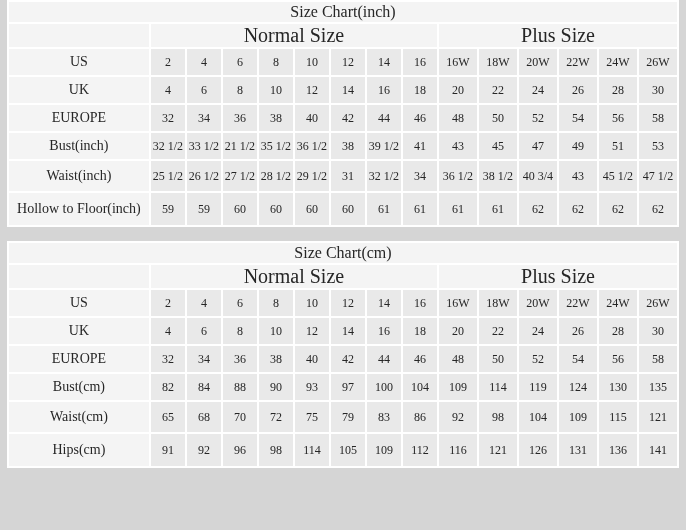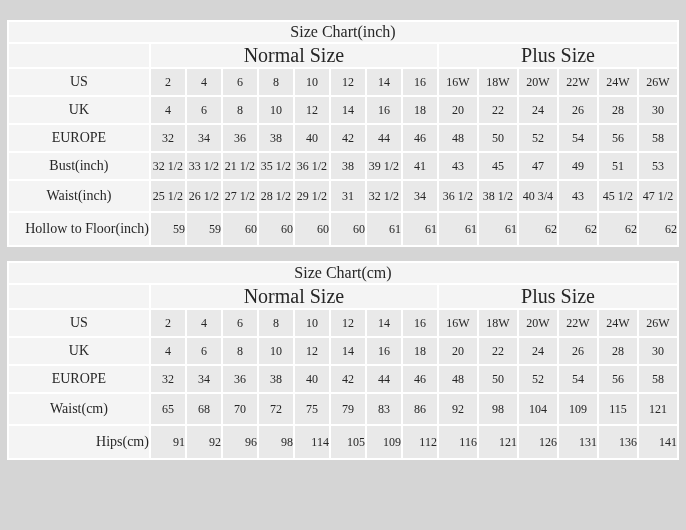--- a/index.html
+++ b/index.html
@@ -3,36 +3,36 @@
 <meta charset="utf-8">
 <style>
   html, body { margin:0; padding:0; }
   body {
     width:686px; height:530px;
     background:#d5d5d5;
     font-family:"Liberation Serif", serif;
     color:#262626;
     overflow:hidden;
   }
-  .chart-stack { padding-top:20px; display:flex; flex-direction:column; gap:14px; align-items:center; }
+  .chart-stack { padding-top:0; display:flex; flex-direction:column; gap:14px; align-items:center; }
   table {
     border-collapse:separate;
     border-spacing:2px;
     background:#ffffff;
     table-layout:fixed;
     width:672px;
   }
   td { text-align:center; white-space:nowrap; padding:0; vertical-align:middle; }
   .title-cell   { background:#f4f4f4; font-size:16px; height:20px; }
   .group-cell   { background:#f4f4f4; font-size:20px; height:21px; }
   .corner-cell  { background:#f4f4f4; }
   .label-cell   { background:#f4f4f4; font-size:14px; height:26px;margin-top:8px; }
   .data-cell    { background:#e9e9e9; font-size:12px; height:26px; }
   tbody tr:nth-last-child(2) td { height:30px; }
-  tbody tr:last-child td { height:32px;text-align:right; }
+  tbody tr:last-child td { height:32px; }
 </style>
 </head>
 <body>
 
 <div class="chart-stack">
   <section class="chart">
       <table>
         <colgroup>
           <col style="width: 140px;">
           <col style="width: 34px;">
@@ -241,20 +241,37 @@
             <td class="data-cell">44</td>
             <td class="data-cell">46</td>
             <td class="data-cell">48</td>
             <td class="data-cell">50</td>
             <td class="data-cell">52</td>
             <td class="data-cell">54</td>
             <td class="data-cell">56</td>
             <td class="data-cell">58</td>
           </tr>
           <tr>
+            <td class="label-cell">Bust(cm)</td>
+            <td class="data-cell">82</td>
+            <td class="data-cell">84</td>
+            <td class="data-cell">88</td>
+            <td class="data-cell">90</td>
+            <td class="data-cell">93</td>
+            <td class="data-cell">97</td>
+            <td class="data-cell">100</td>
+            <td class="data-cell">104</td>
+            <td class="data-cell">109</td>
+            <td class="data-cell">114</td>
+            <td class="data-cell">119</td>
+            <td class="data-cell">124</td>
+            <td class="data-cell">130</td>
+            <td class="data-cell">135</td>
+          </tr>
+          <tr>
             <td class="label-cell">Waist(cm)</td>
             <td class="data-cell">65</td>
             <td class="data-cell">68</td>
             <td class="data-cell">70</td>
             <td class="data-cell">72</td>
             <td class="data-cell">75</td>
             <td class="data-cell">79</td>
             <td class="data-cell">83</td>
             <td class="data-cell">86</td>
             <td class="data-cell">92</td>

